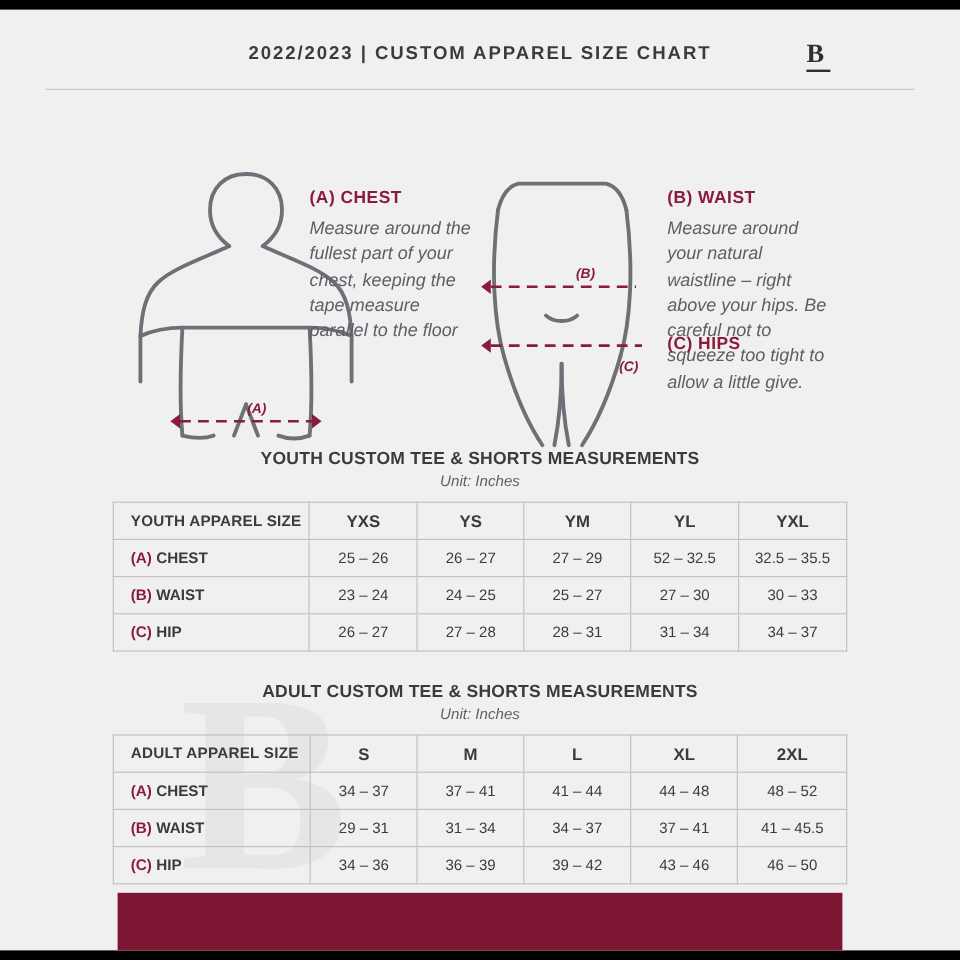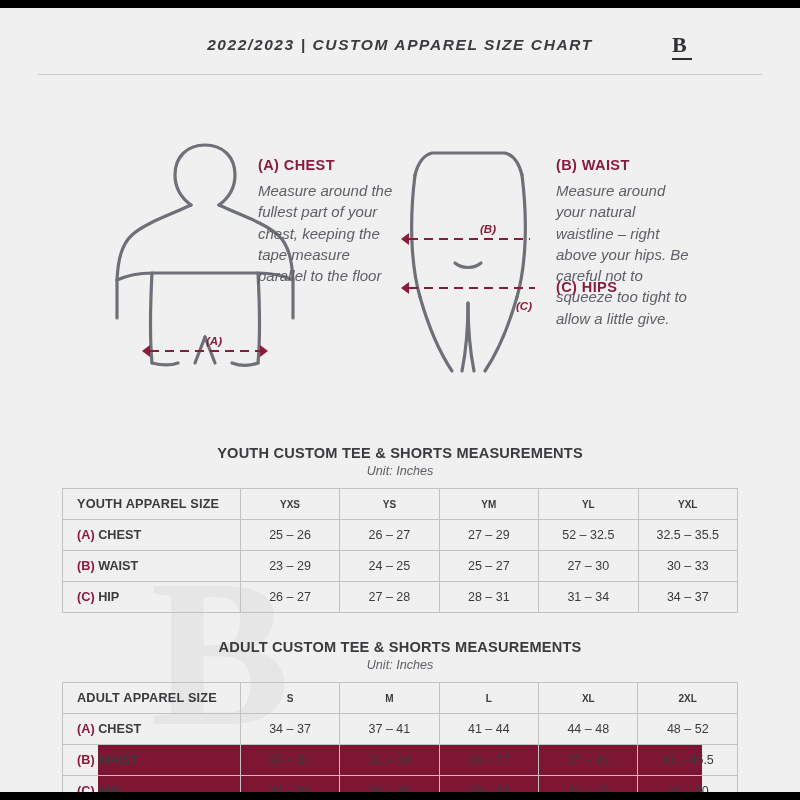--- a/index.html
+++ b/index.html
@@ -22,21 +22,20 @@
     display: flex;
     align-items: center;
     justify-content: center;
     padding-top: 8px;
   }
   .header-title {
     font-size: 15.5px;
     font-weight: bold;
     letter-spacing: 1.6px;
     color: #3b3b3f;
-    font-style: italic;
   }
   .brand {
     position: absolute;
     right: 108px;
     top: 26px;
     display: flex;
     align-items: center;
     gap: 12px;
   }
   .brand-mark {
@@ -122,35 +121,35 @@
   .sec-unit {
     text-align: center;
     font-size: 12.6px;
     font-style: italic;
     color: #5e5f66;
     margin-top: 3px;
     margin-bottom: 10px;
   }
   table {
     border-collapse: collapse;
-    width: 676px;
+    width: 612px;
     margin: 0 auto;
     background: transparent;
   }
   th, td {
     border: 1px solid #c2c2c6;
     height: 31px;
     font-size: 12.6px;
     color: #3b3b3f;
     text-align: center;
     padding: 0 4px;
   }
   thead th {
     font-weight: bold;
-    font-size: 10px;
+    font-size: 14px;
   }
   thead th.lbl {
     text-align: left;
     padding-left: 14px;
     font-size: 12.7px;
     font-weight: bold;
     letter-spacing: .2px;
   }
   tbody td.lbl {
     text-align: left;
@@ -239,21 +238,21 @@
     </div>
     <div class="note note-b">
       <div class="note-title">(B) WAIST</div>
       <div class="note-body">Measure around your natural waistline – right above your hips. Be careful not to squeeze too tight to allow a little give.</div>
     </div>
     <div class="note note-c">
       <div class="note-title">(C) HIPS</div>
     </div>
   </div>
 
-  <div class="section" style="margin-top:70px;">
+  <div class="section" style="">
     <div class="sec-title">YOUTH CUSTOM TEE &amp; SHORTS MEASUREMENTS</div>
     <div class="sec-unit">Unit: Inches</div>
     <table>
       <colgroup>
           <col class="c0">
           <col class="cx">
           <col class="cx">
           <col class="cx">
           <col class="cx">
           <col class="cx">
@@ -272,21 +271,21 @@
         <tr>
           <td class="lbl"><span class="mk">(A)</span> <span>CHEST</span></td>
           <td>25 – 26</td>
           <td>26 – 27</td>
           <td>27 – 29</td>
           <td>52 – 32.5</td>
           <td>32.5 – 35.5</td>
         </tr>
         <tr>
           <td class="lbl"><span class="mk">(B)</span> <span>WAIST</span></td>
-          <td>23 – 29</td>
+          <td>23 – 24</td>
           <td>24 – 25</td>
           <td>25 – 27</td>
           <td>27 – 30</td>
           <td>30 – 33</td>
         </tr>
         <tr>
           <td class="lbl"><span class="mk">(C)</span> <span>HIP</span></td>
           <td>26 – 27</td>
           <td>27 – 28</td>
           <td>28 – 31</td>

